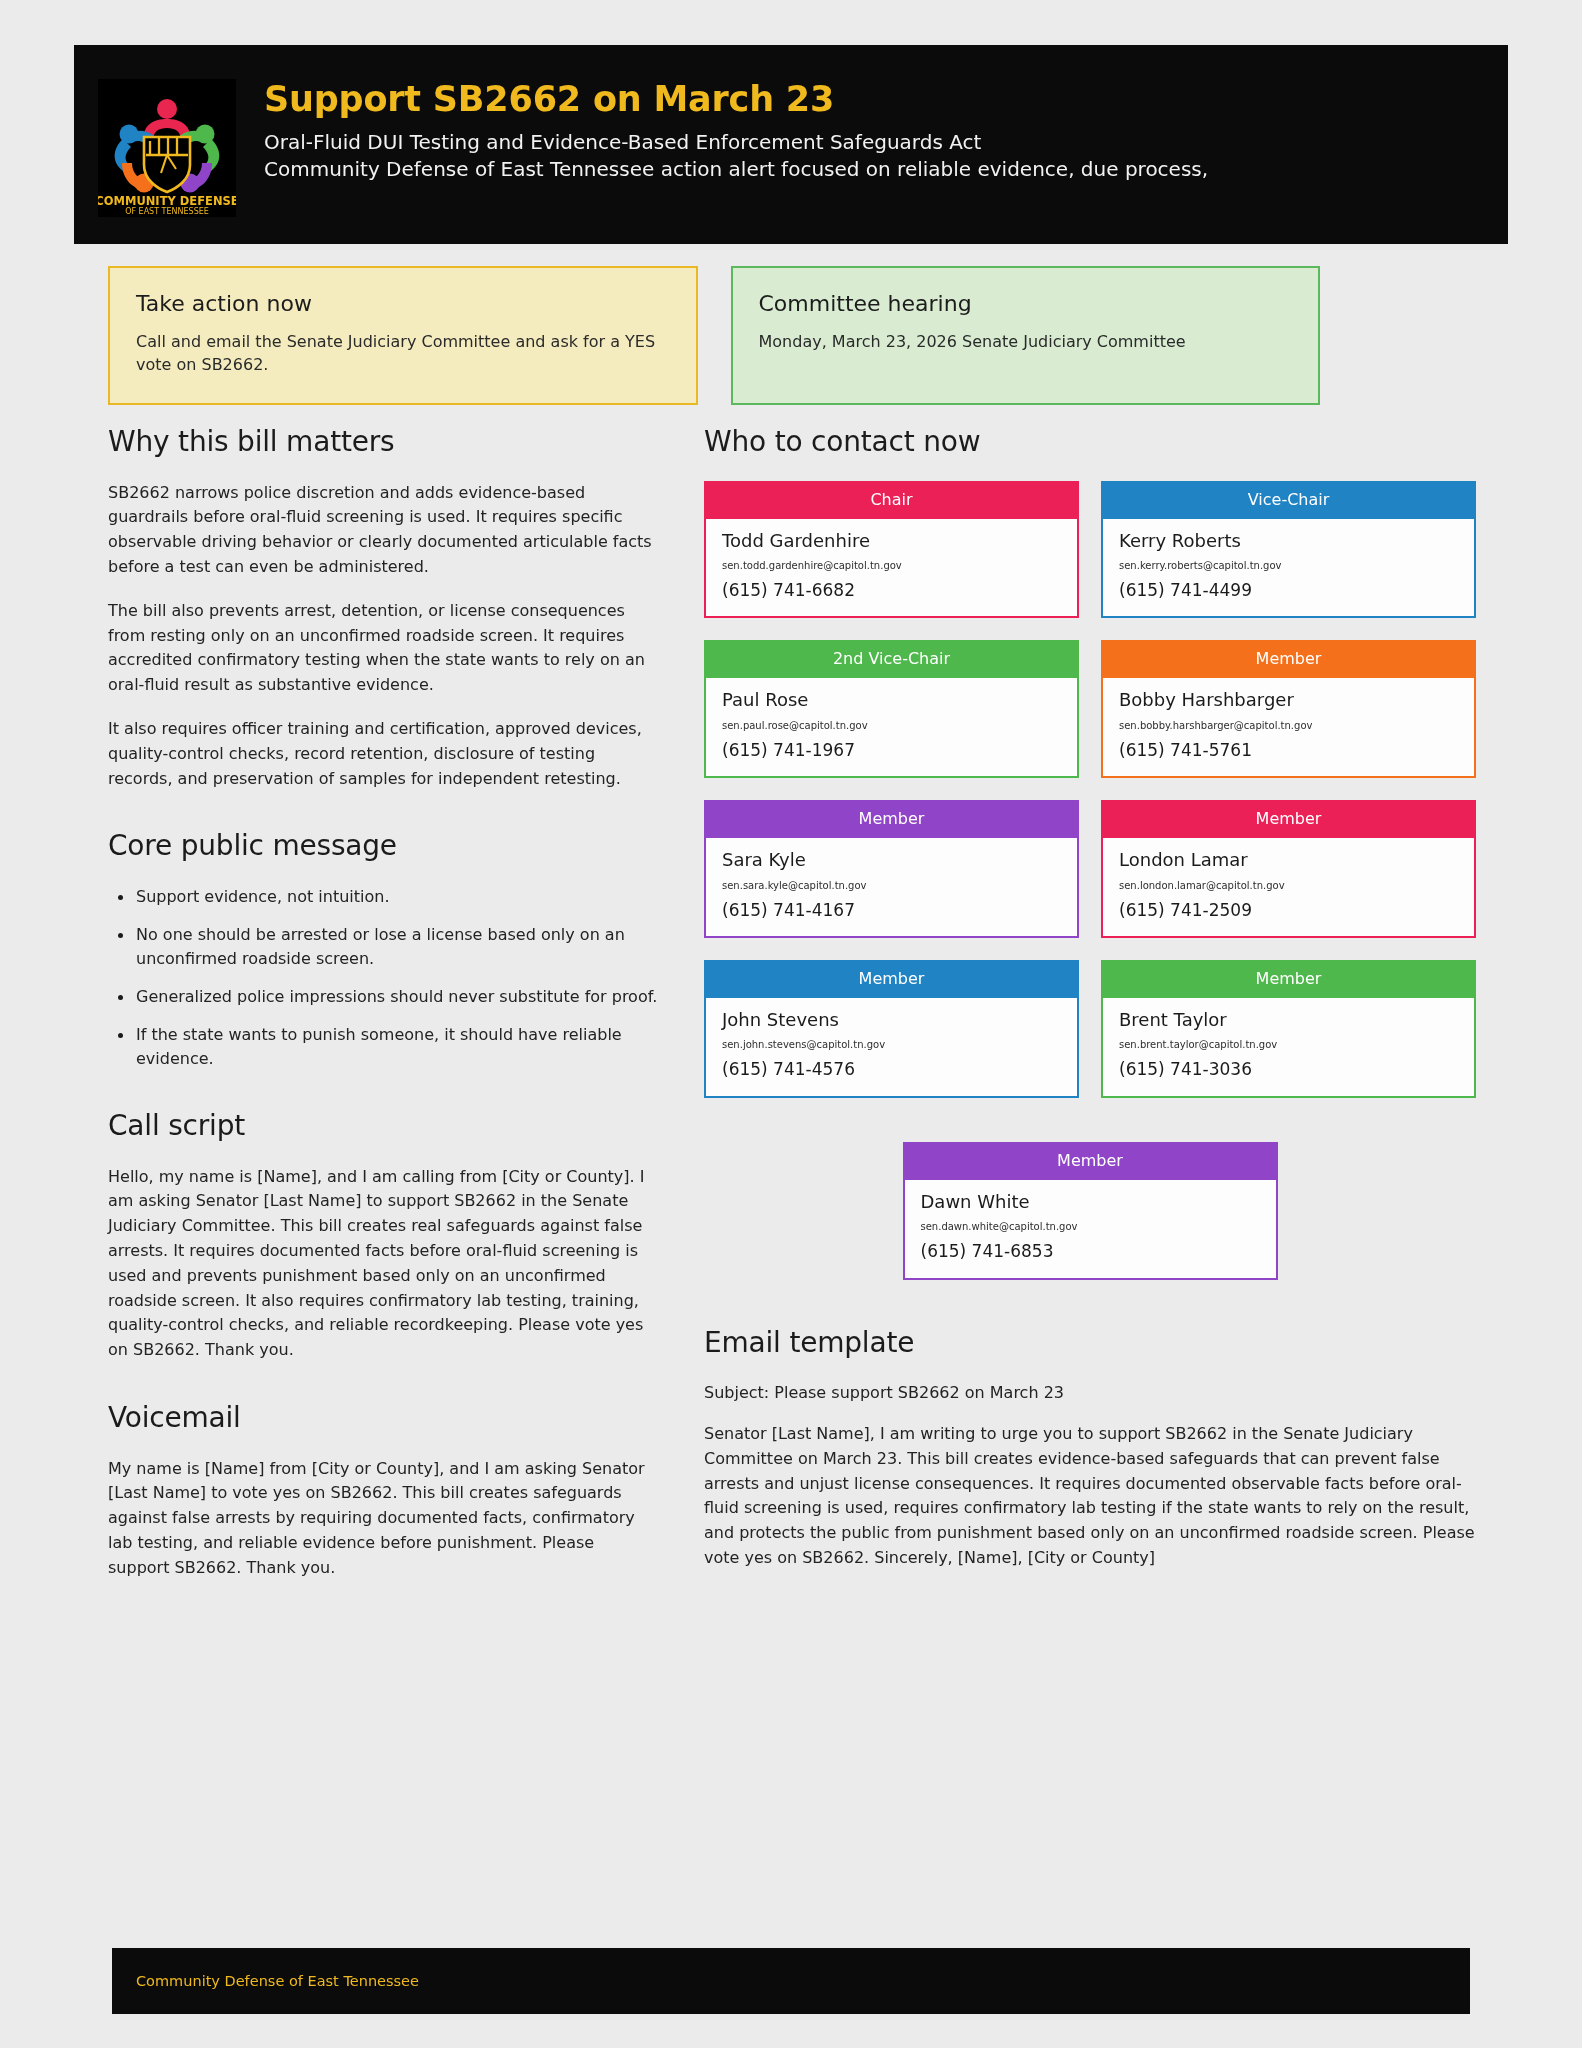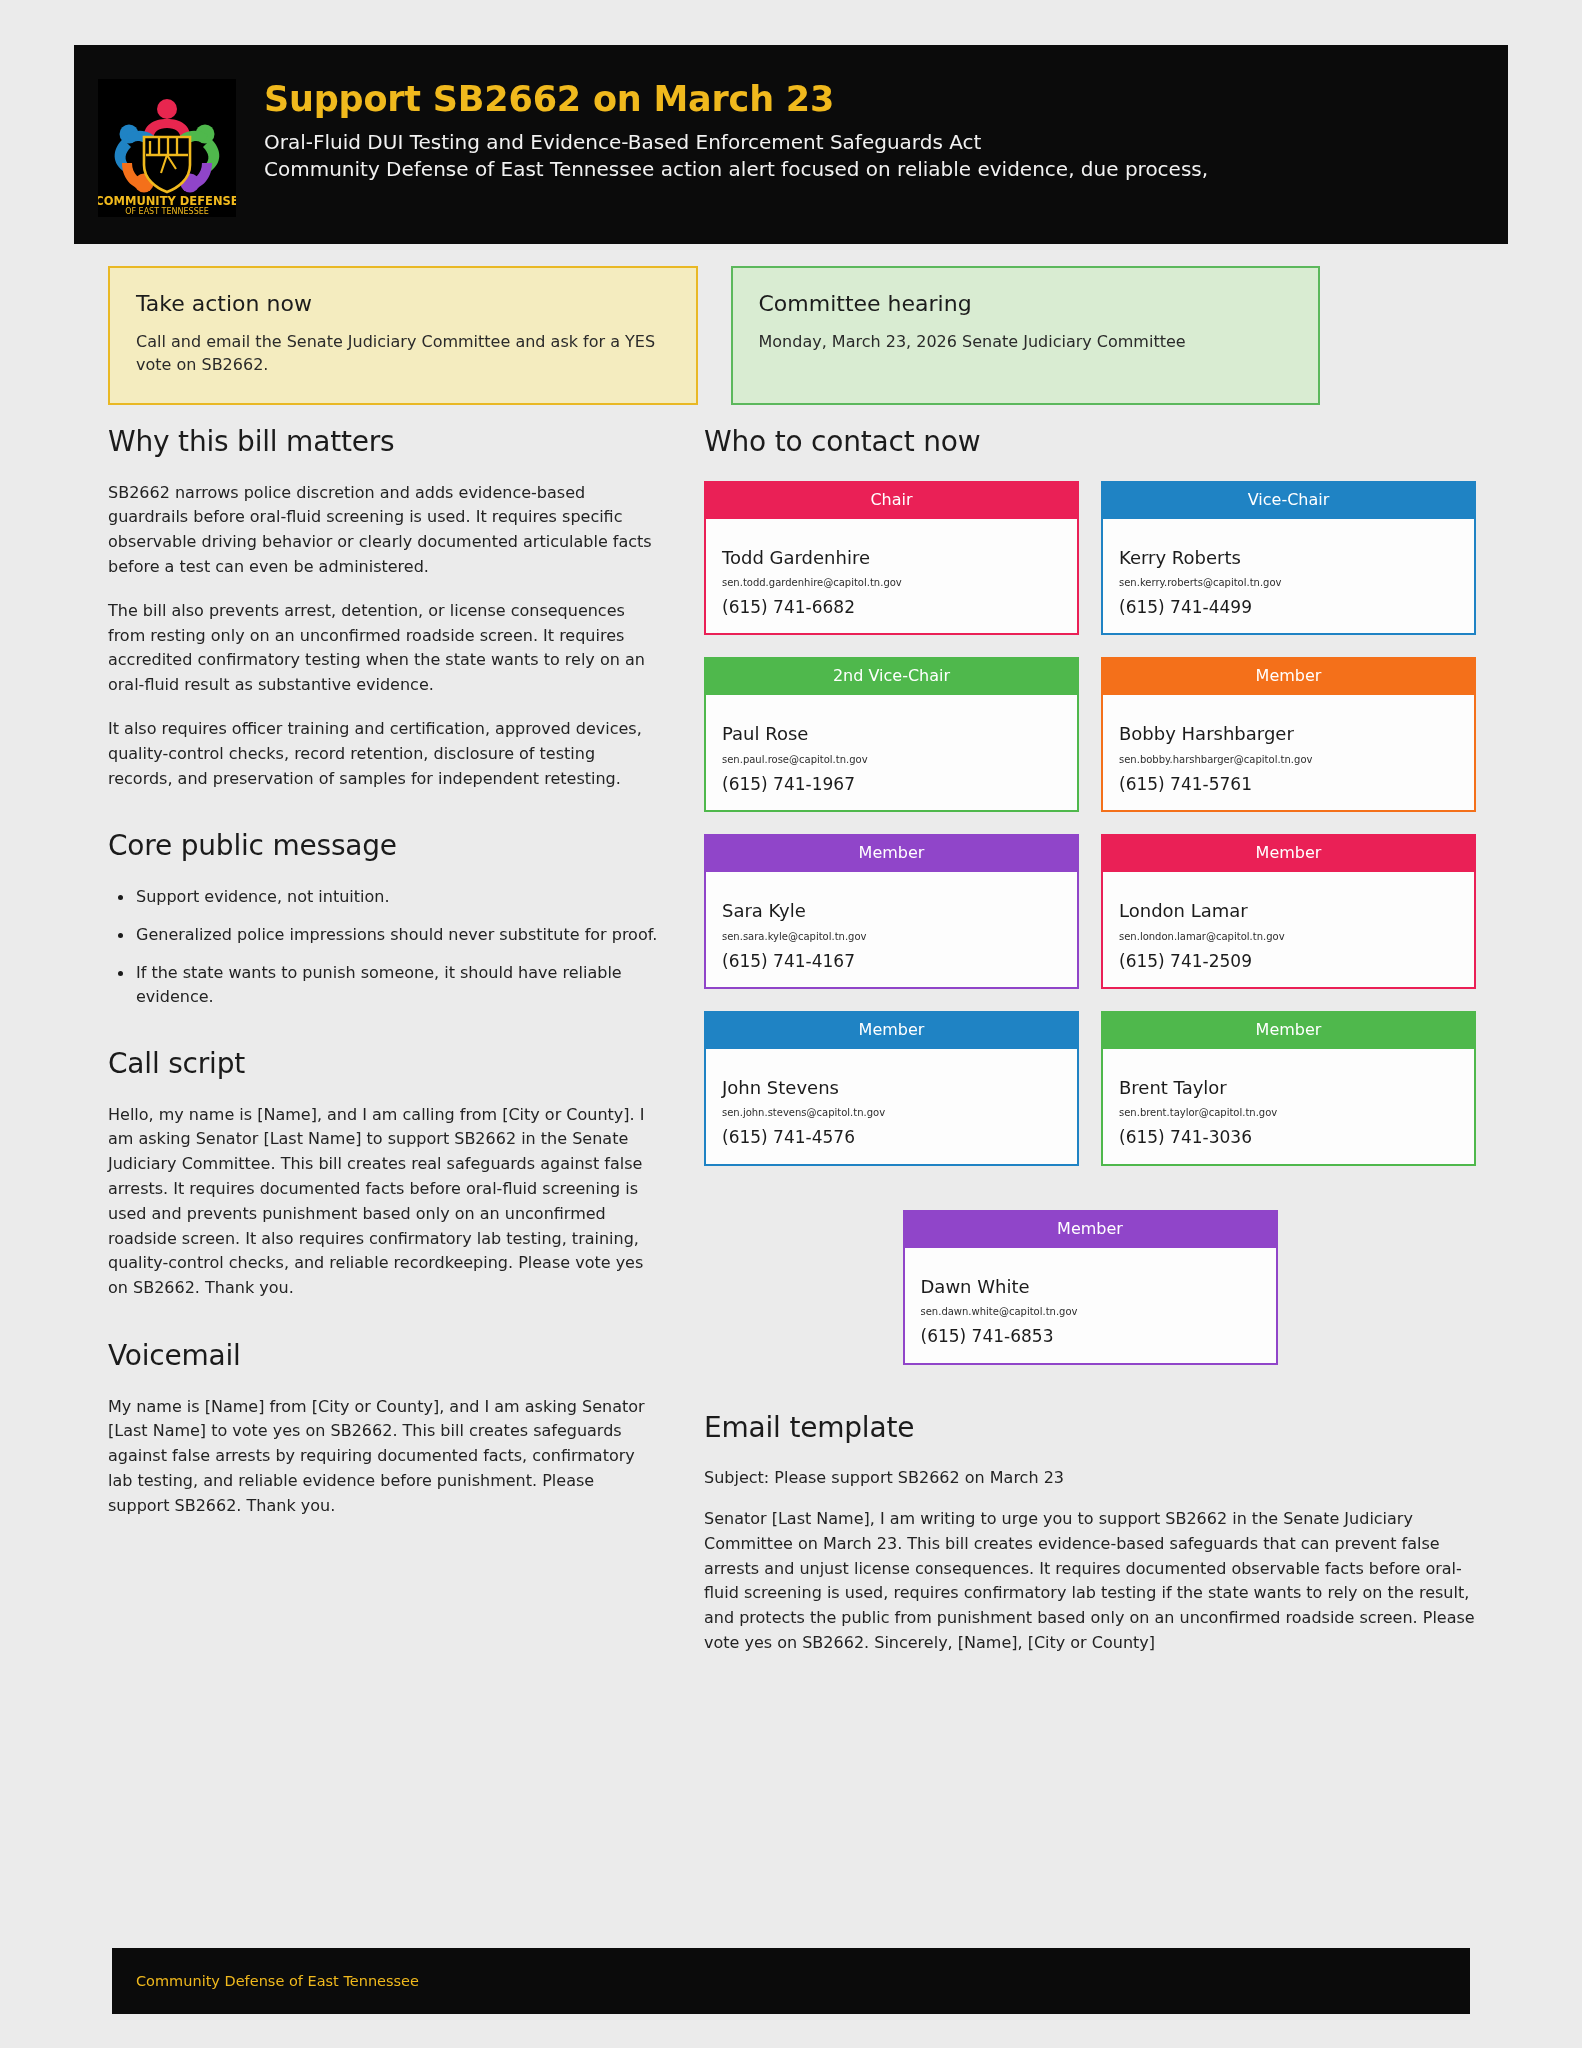--- a/index.html
+++ b/index.html
@@ -157,21 +157,21 @@
     border-top: none;
   }
   .card-head {
     text-align: center;
     color: #ffffff;
     font-size: 16px;
     line-height: 1;
     padding: 11px 0 11px 0;
     font-weight: 400;
   }
-  .card-body { padding: 10px 16px 16px 16px; margin-top: 17px; }
+  .card-body { padding: 10px 16px 16px 16px; }
   .card-name {
     font-size: 18px;
     color: #1b1b1b;
     line-height: 1.3;
     margin-bottom: 7px;
   }
   .card-email {
     font-size: 10px;
     color: #2d2d2d;
     line-height: 1.3;
@@ -286,20 +286,21 @@
 
     <div class="col-left">
       <h2 class="section-h">Why this bill matters</h2>
       <p class="body-p">SB2662 narrows police discretion and adds evidence-based guardrails before oral-fluid screening is used. It requires specific observable driving behavior or clearly documented articulable facts before a test can even be administered.</p>
       <p class="body-p">The bill also prevents arrest, detention, or license consequences from resting only on an unconfirmed roadside screen. It requires accredited confirmatory testing when the state wants to rely on an oral-fluid result as substantive evidence.</p>
       <p class="body-p">It also requires officer training and certification, approved devices, quality-control checks, record retention, disclosure of testing records, and preservation of samples for independent retesting.</p>
 
       <h2 class="section-h spaced">Core public message</h2>
       <ul class="bullets">
         <li>Support evidence, not intuition.</li>
+        <li>No one should be arrested or lose a license based only on an unconfirmed roadside screen.</li>
         <li>Generalized police impressions should never substitute for proof.</li>
         <li>If the state wants to punish someone, it should have reliable evidence.</li>
       </ul>
 
       <h2 class="section-h spaced">Call script</h2>
       <p class="body-p">Hello, my name is [Name], and I am calling from [City or County]. I am asking Senator [Last Name] to support SB2662 in the Senate Judiciary Committee. This bill creates real safeguards against false arrests. It requires documented facts before oral-fluid screening is used and prevents punishment based only on an unconfirmed roadside screen. It also requires confirmatory lab testing, training, quality-control checks, and reliable recordkeeping. Please vote yes on SB2662. Thank you.</p>
 
       <h2 class="section-h spaced">Voicemail</h2>
       <p class="body-p">My name is [Name] from [City or County], and I am asking Senator [Last Name] to vote yes on SB2662. This bill creates safeguards against false arrests by requiring documented facts, confirmatory lab testing, and reliable evidence before punishment. Please support SB2662. Thank you.</p>
     </div>

